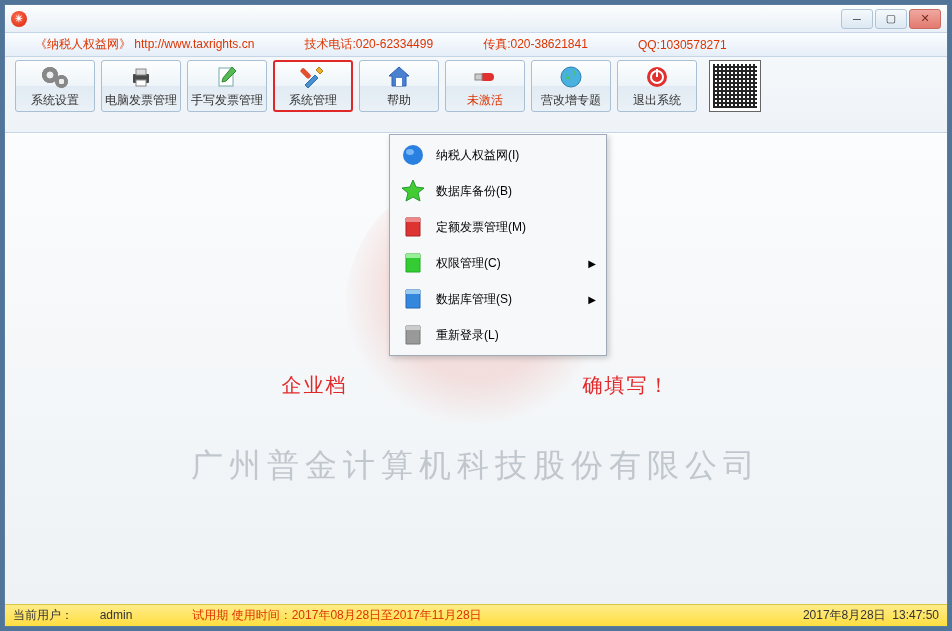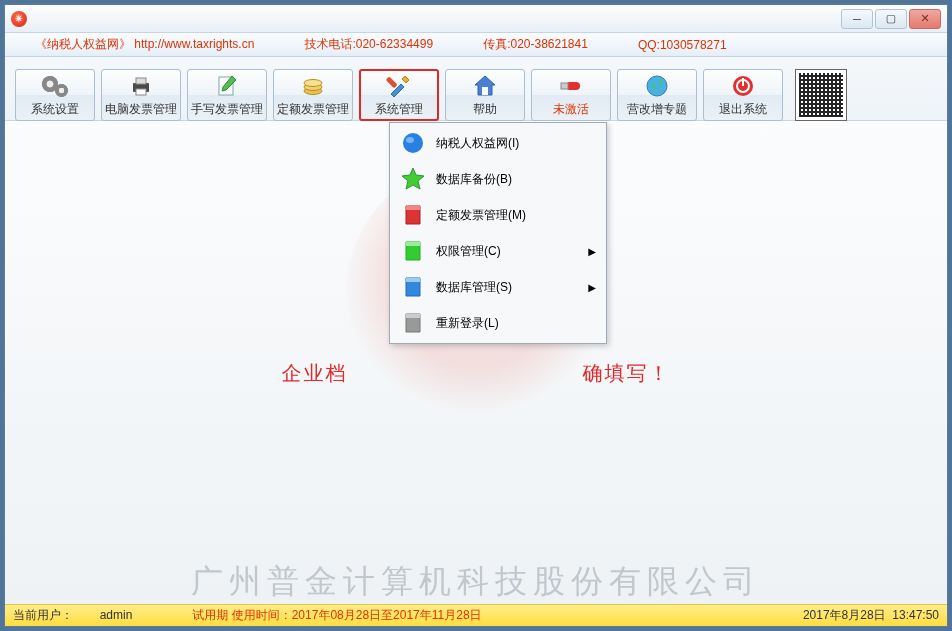--- a/index.html
+++ b/index.html
@@ -5,33 +5,33 @@
     * { margin: 0; padding: 0; box-sizing: border-box; font-family: "Microsoft YaHei", "SimSun", sans-serif; }
     body { width: 952px; height: 631px; background: #507598; overflow: hidden; }
     .window { position: absolute; top: 4px; left: 4px; right: 4px; bottom: 4px; background: #fff; border: 1px solid #5a7da0; display: flex; flex-direction: column; }
     .titlebar { height: 28px; background: linear-gradient(#fdfefe, #e8eff7); border-bottom: 1px solid #c5d5e5; display: flex; align-items: center; padding: 0 6px; font-size: 12px; color: #333; }
     .titlebar-icon { width: 16px; height: 16px; border-radius: 50%; background: radial-gradient(circle at 40% 35%, #ff6b4a, #d62410); margin-right: 6px; display: flex; align-items: center; justify-content: center; color: #fff; font-size: 10px; font-weight: bold; }
     .win-controls { margin-left: auto; display: flex; gap: 2px; }
     .win-btn { width: 32px; height: 20px; border: 1px solid #b0c4d8; border-radius: 3px; background: linear-gradient(#f5f9fc, #dce8f2); display: flex; align-items: center; justify-content: center; font-size: 11px; cursor: pointer; }
     .win-btn.close { background: linear-gradient(#f0a8a0, #e27a6e); border-color: #c96b60; color: #7a2a20; }
     .info-bar { height: 24px; background: linear-gradient(#fafdff, #e5eef8); border-bottom: 1px solid #c5d5e5; display: flex; align-items: center; padding: 0 30px; font-size: 12px; gap: 50px; }
     .info-bar .red { color: #d30; }
-    .toolbar { height: 64px; background: linear-gradient(#f5f8fa, #eef3f8); display: flex; align-items: flex-start; padding: 12px 10px; gap: 6px; border-bottom: 1px solid #c5d5e5; }
+    .toolbar { height: 76px; background: linear-gradient(#f5f8fa, #eef3f8); display: flex; align-items: flex-end; padding: 20px 10px; gap: 6px; border-bottom: 1px solid #c5d5e5; }
     .toolbar-btn { width: 80px; height: 52px; border: 1px solid #a8bfd4; border-radius: 3px; background: linear-gradient(#fdfefe, #eef4f9 50%, #e2ebf3 51%, #eaf1f7); display: flex; flex-direction: column; align-items: center; justify-content: center; gap: 2px; cursor: pointer; font-size: 12px; color: #333; }
     .toolbar-btn.highlighted { border: 2px solid #e02828; }
     .toolbar-btn .tb-label.red { color: #d30; }
     .tb-icon { width: 26px; height: 26px; display: flex; align-items: center; justify-content: center; }
     .qr { width: 52px; height: 52px; background: #fff; border: 1px solid #666; position: relative; margin-left: 6px; }
     .qr::before, .qr::after { content: ''; position: absolute; background:
       repeating-linear-gradient(0deg, #000 0 2px, transparent 2px 4px),
       repeating-linear-gradient(90deg, #000 0 2px, transparent 2px 4px);
     }
     .qr::before { inset: 3px; opacity: 0.85; }
     .main-area { flex: 1; position: relative; background: linear-gradient(#fbfcfd, #eef2f5); overflow: hidden; border-top: 1px solid #fff; }
-    .watermark { position: absolute; inset: 0; display: flex; flex-direction: column; align-items: center; justify-content: flex-end; }
+    .watermark { position: absolute; inset: 0; display: flex; flex-direction: column; align-items: center; justify-content: flex-start; }
     .watermark-flame { position: absolute; width: 260px; height: 260px; top: 40px; opacity: 0.12; border-radius: 50%; background: radial-gradient(circle at 50% 45%, #ff5030 0%, #e02810 45%, transparent 70%); }
     .watermark-text { color: #c0c7cd; font-size: 32px; letter-spacing: 6px; font-weight: 500; margin-top: 310px; }
     .banner-text { position: absolute; top: 238px; width: 100%; text-align: center; color: #e02828; font-size: 20px; font-weight: 500; letter-spacing: 2px; z-index: 1; }
     .dropdown { position: absolute; top: 0; left: 384px; width: 218px; background: #f7f8f9; border: 1px solid #9eaab5; box-shadow: 2px 2px 6px rgba(0,0,0,0.2); z-index: 10; padding: 2px; }
     .dropdown-item { height: 36px; display: flex; align-items: center; padding: 0 8px; font-size: 12px; cursor: pointer; gap: 10px; }
     .dd-icon { width: 26px; height: 26px; border-radius: 3px; display: flex; align-items: center; justify-content: center; }
     .dd-arrow { margin-left: auto; font-size: 10px; }
     .statusbar { height: 22px; background: linear-gradient(#ffec8a, #ffde40); border-top: 1px solid #d8c840; display: flex; align-items: center; padding: 0 8px; font-size: 12px; color: #333; gap: 60px; }
     .statusbar .red { color: #d30; }
     .statusbar-right { margin-left: auto; }
@@ -79,30 +79,20 @@
     </div>
     <div class="toolbar-btn">
       <div class="tb-icon">
         <svg width="26" height="26" viewBox="0 0 26 26">
             <rect x="5" y="4" width="14" height="18" fill="#fff" stroke="#7aa"></rect>
             <path d="M18 3 L22 7 L12 17 L8 18 L9 14 Z" fill="#5b5" stroke="#383"></path>
           </svg>
       </div>
       <span class="tb-label">手写发票管理</span>
     </div>
-    <div class="toolbar-btn">
-      <div class="tb-icon">
-        <svg width="26" height="26" viewBox="0 0 26 26">
-            <ellipse cx="13" cy="18" rx="9" ry="3.5" fill="#e8c050" stroke="#b89020"></ellipse>
-            <ellipse cx="13" cy="14" rx="9" ry="3.5" fill="#f0d070" stroke="#b89020"></ellipse>
-            <ellipse cx="13" cy="10" rx="9" ry="3.5" fill="#f8e090" stroke="#b89020"></ellipse>
-          </svg>
-      </div>
-      <span class="tb-label">定额发票管理</span>
-    </div>
     <div class="toolbar-btn highlighted">
       <div class="tb-icon">
         <svg width="26" height="26" viewBox="0 0 26 26">
             <path d="M5 21 L15 11 L18 14 L8 24 Z" fill="#4a90d0" stroke="#2a70b0"></path>
             <path d="M19 3 L23 7 L20 10 L16 6 Z" fill="#e8b030" stroke="#b88010"></path>
             <rect x="3" y="3" width="5" height="12" rx="2" fill="#e05030" transform="rotate(-45 6 9)"></rect>
           </svg>
       </div>
       <span class="tb-label">系统管理</span>
     </div>

